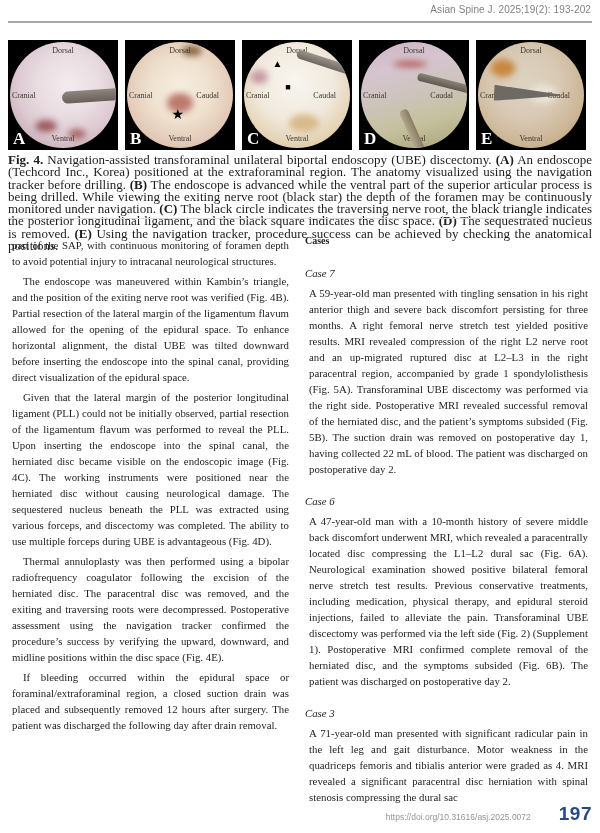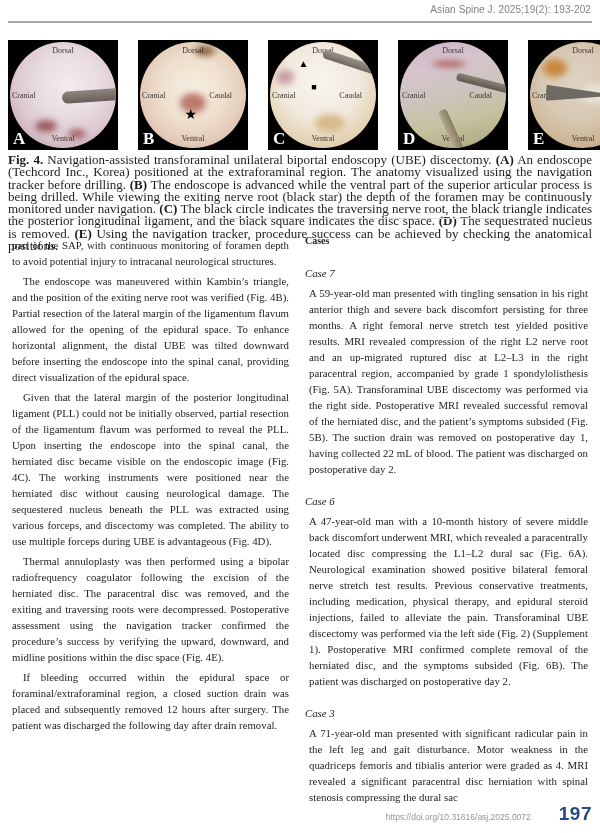--- a/index.html
+++ b/index.html
@@ -9,21 +9,21 @@
   }
   
   .journal-head{
     position:absolute;top:4px;right:9px;
     font-family:"Liberation Sans", sans-serif;font-size:10px;color:#7f8184;
     letter-spacing:0.1px;
   }
   .head-rule{position:absolute;top:21px;left:8px;width:584px;height:2px;background:#a5a7aa;}
 
   
-  .fig-row{position:absolute;top:40px;left:8px;width:584px;display:flex;gap:20px;}
+  .fig-row{position:absolute;top:40px;left:8px;width:584px;display:flex;gap:7px;}
   .panel{width:110px;height:110px;background:#000;position:relative;flex:0 0 auto;}
   .scope{position:absolute;left:2px;top:2px;width:106px;height:106px;border-radius:50%;overflow:hidden;}
   .scope-a{background:radial-gradient(circle at 55% 40%, #f3ecef 0%, #e9dde2 35%, #ddc9d1 60%, #c5a8b2 85%, #a98695 100%);}
   .scope-b{background:radial-gradient(circle at 50% 45%, #f6efe2 0%, #efe0ce 40%, #e2c8b6 70%, #c49c8e 100%);}
   .scope-c{background:radial-gradient(circle at 48% 38%, #f8f5f0 0%, #f1e9dd 45%, #e2cfae 75%, #caa989 100%);}
   .scope-d{background:linear-gradient(165deg, #cdb3c4 0%, #d6c4cf 25%, #ccc4bb 50%, #c5c19e 72%, #a8a37b 100%);}
   .scope-e{background:radial-gradient(circle at 45% 40%, #ded3c2 0%, #d8c9b4 40%, #cbb493 70%, #b29164 100%);}
   .blob{position:absolute;border-radius:50%;filter:blur(3px);}
   .dir{position:absolute;font-size:8px;color:#3b3631;white-space:nowrap;}
   .dir-top{top:4px;left:50%;transform:translateX(-50%);}

